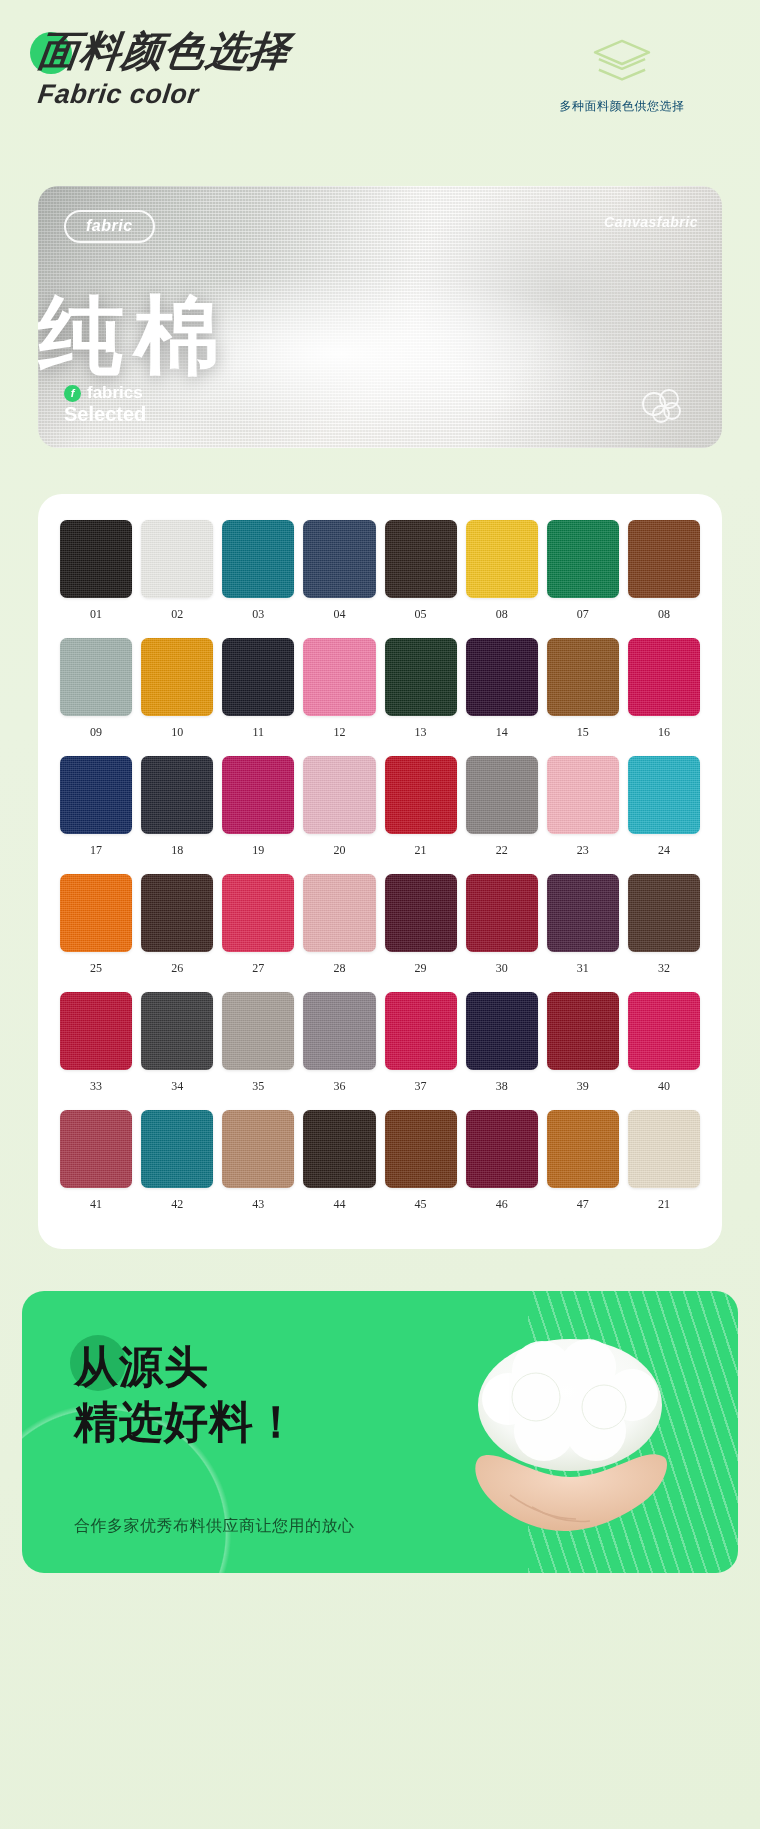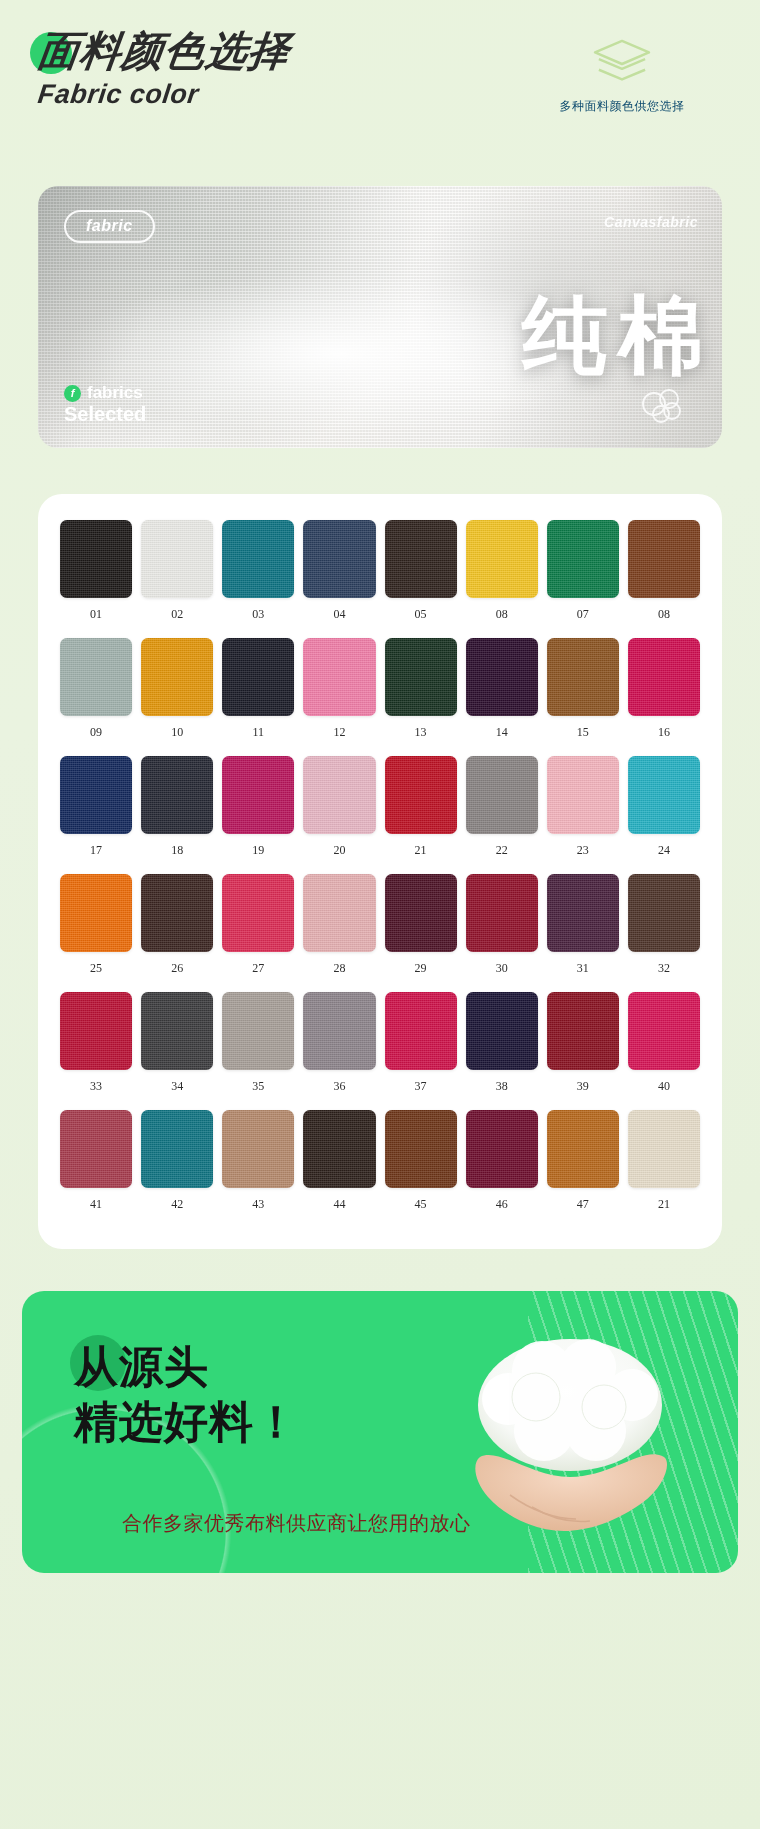--- a/index.html
+++ b/index.html
@@ -64,21 +64,21 @@
     position:absolute; left:26px; top:24px; padding:5px 20px 6px 20px;
     border:2px solid rgba(255,255,255,.92); border-radius:24px;
     color:#fff; font-size:16px; font-style:italic; font-weight:bold;
     letter-spacing:.5px;
   }
   .hero-tr {
     position:absolute; right:24px; top:28px; color:rgba(255,255,255,.92);
     font-size:14px; font-weight:bold; font-style:italic; letter-spacing:.5px;
   }
   .hero-big {
-    position:absolute; left:0; right:8px; top:92px; text-align:right;
+    position:absolute; left:0; right:0; top:92px; text-align:left;
     font-size:86px; font-weight:bold; color:#ffffff;
     letter-spacing:10px; text-shadow:0 3px 16px rgba(110,110,110,.55);
   }
   .hero-bl { position:absolute; left:26px; bottom:22px; color:#fff; }
   .hero-bl-row { display:flex; align-items:center; gap:6px; }
   .hero-badge {
     width:17px; height:17px; border-radius:50%; background:#2fd06e;
     color:#fff; font-size:11px; font-weight:bold; font-style:italic;
     display:flex; align-items:center; justify-content:center;
   }
@@ -133,21 +133,21 @@
     position:absolute; left:48px; top:44px; width:56px; height:56px;
     border-radius:50%; background:#21b45f;
   }
   .promo-text { position:absolute; left:52px; top:48px; z-index:2; }
   .promo-l1, .promo-l2 {
     font-size:44px; font-weight:bold; color:#141414; line-height:1.26;
     letter-spacing:1px;
   }
   .promo-note {
     position:absolute; left:52px; bottom:36px; z-index:2;
-    font-size:20px; color:#7f1d1d; letter-spacing:.5px;margin-left:48px;
+    font-size:16px; color:#14532d; letter-spacing:.5px;
   }
   .promo-img { position:absolute; right:34px; top:36px; width:268px; height:214px; z-index:1; }
 </style>
 </head>
 <body>
 
 <div class="header">
   <div class="hdr-left">
     <div class="hdr-dot"></div>
     <div class="hdr-title">面料颜色选择</div>

